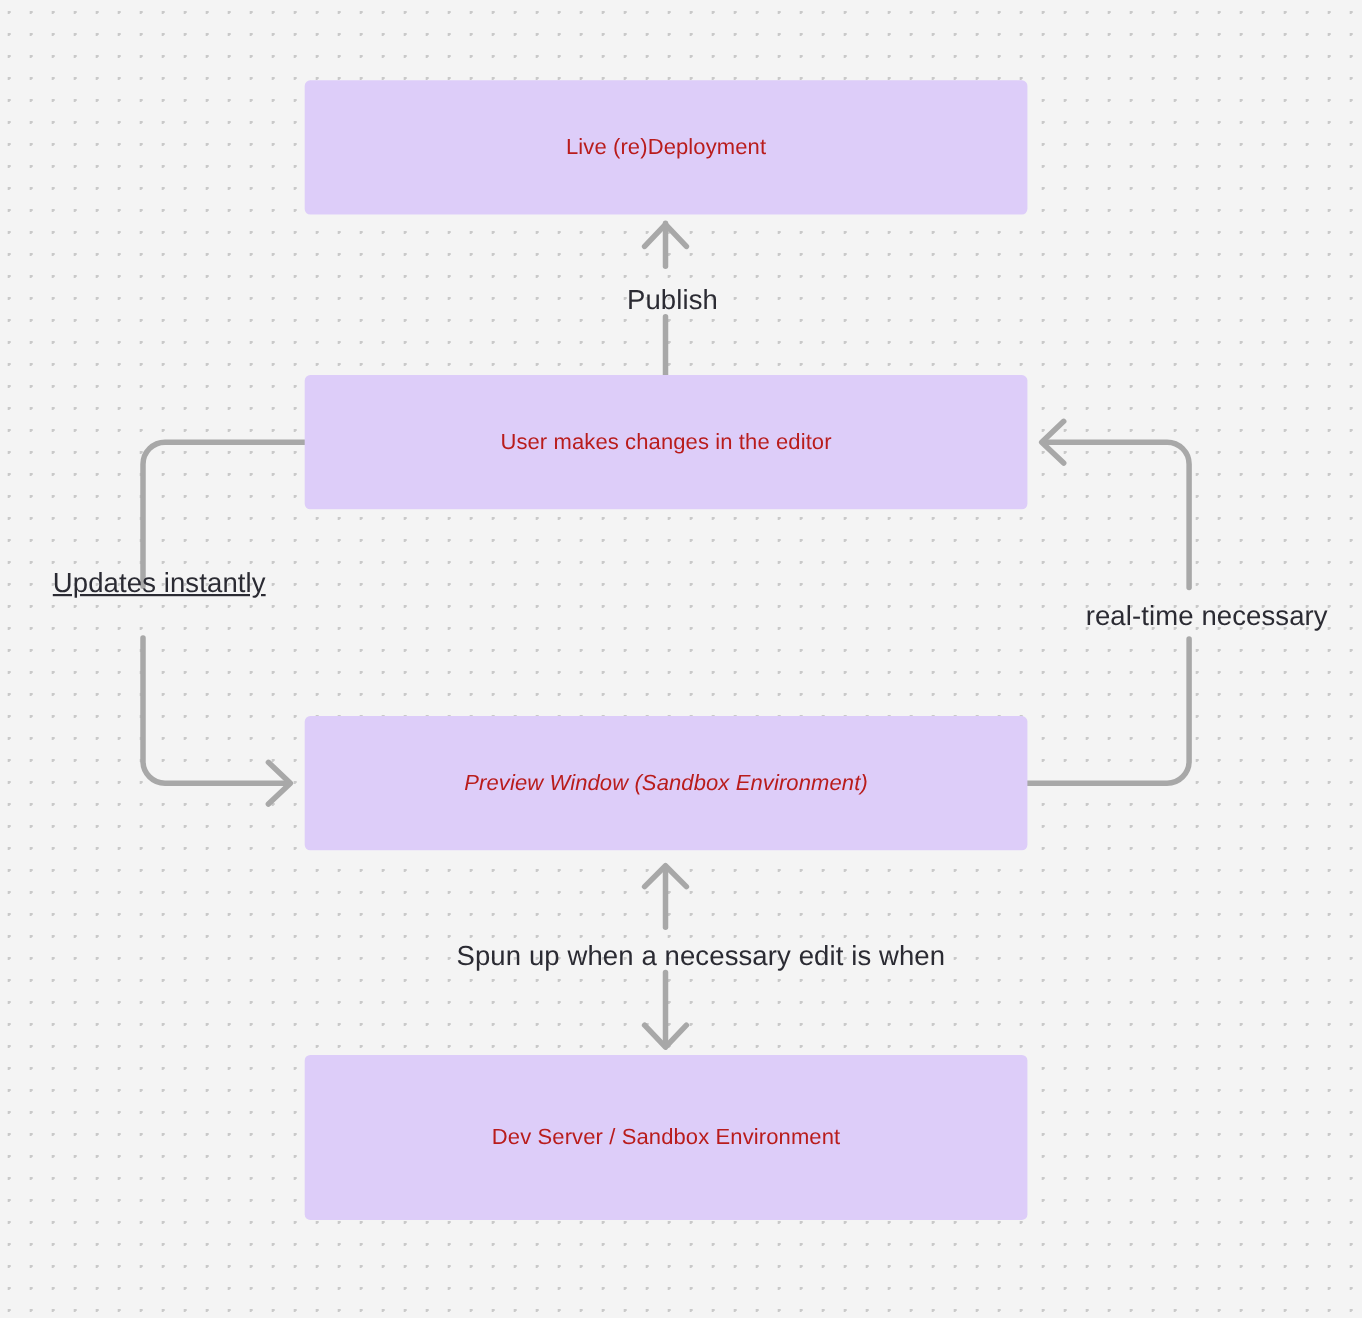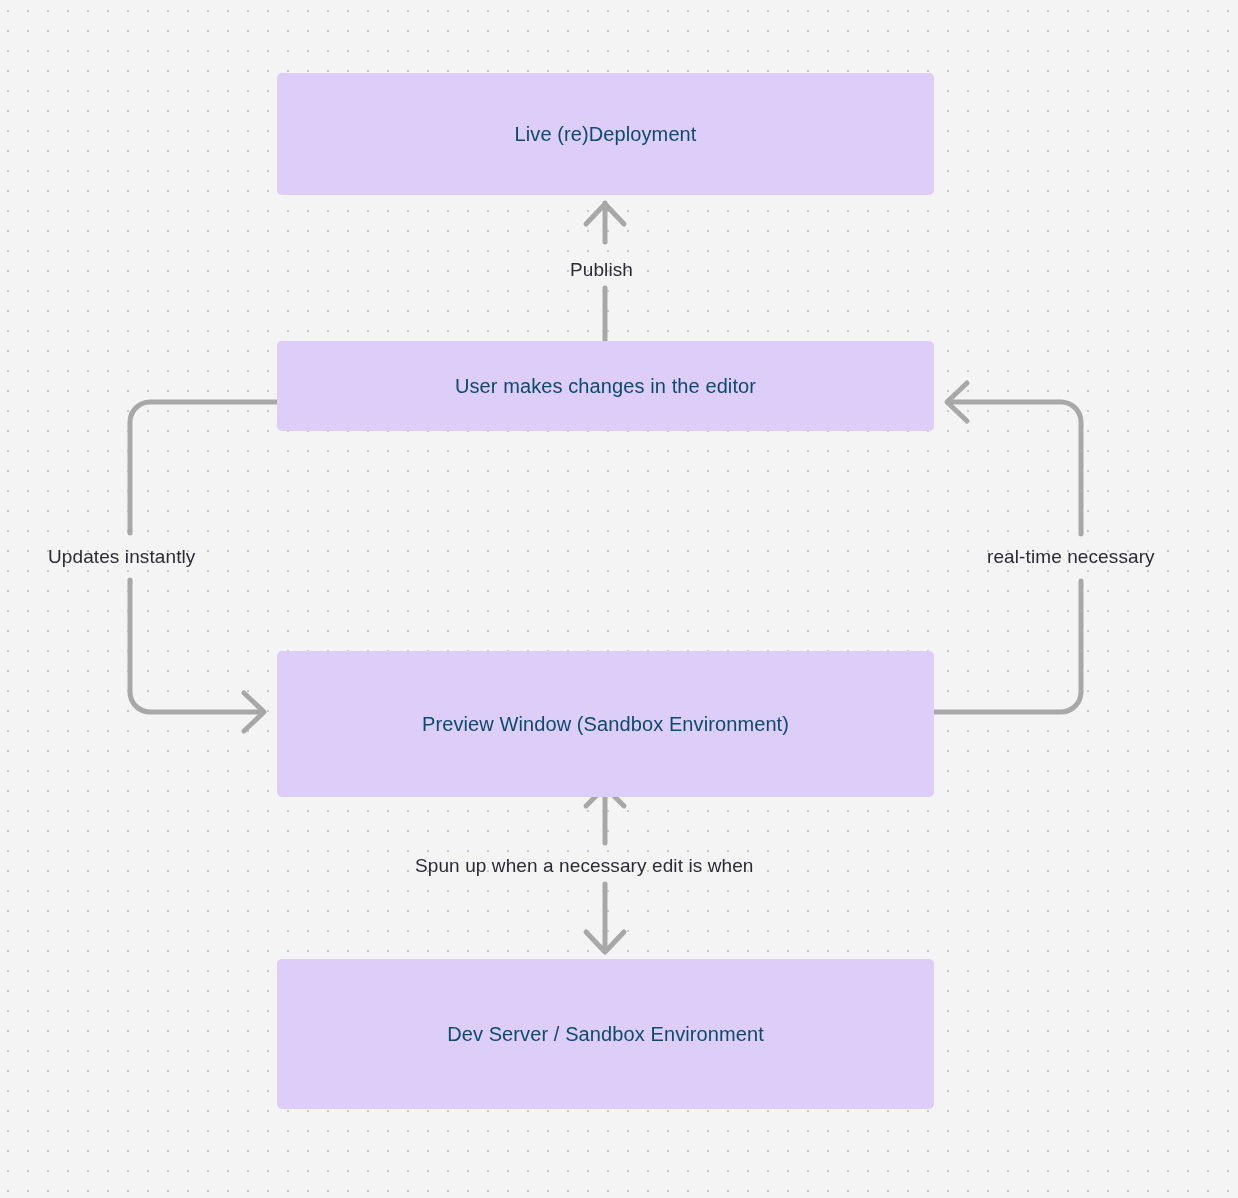--- a/index.html
+++ b/index.html
@@ -39,40 +39,40 @@
     box-sizing: border-box;
     background-color: #ddcdf9;
     border-radius: 5px;
     display: flex;
     align-items: center;
     justify-content: center;
     text-align: center;
   }
   .node-label {
     font-size: 20px;
-    color: #0c4a6e;
+    color: #b91c1c;
     letter-spacing: 0.1px;
     line-height: 1.3;
     padding: 0 16px;
   }
 
   #node-live        { left: 277px; top: 73px;  width: 657px; height: 122px; }
-  #node-user-edit   { left: 277px; top: 341px; width: 657px; height: 90px; }
-  #node-preview     { left: 277px; top: 651px; width: 657px; height: 146px; }
+  #node-user-edit   { left: 277px; top: 341px; width: 657px; height: 122px; }
+  #node-preview     { left: 277px; top: 651px; width: 657px; height: 122px; font-style: italic; }
   #node-dev-server  { left: 277px; top: 959px; width: 657px; height: 150px; }
 
   .edge-label {
     position: absolute;
-    font-size: 19px;
+    font-size: 25px;
     color: #2b2b33;
     white-space: nowrap;
     letter-spacing: 0.1px;
   }
   #label-publish            { left: 570px;  top: 259px; }
-  #label-updates-instantly  { left: 48px;   top: 546px; }
+  #label-updates-instantly  { left: 48px;   top: 516px; text-decoration: underline; }
   #label-realtime-feedback  { left: 987px;  top: 546px; }
   #label-spun-up            { left: 415px;  top: 855px; }
 </style>
 </head>
 <body>
 
 <div id="canvas">
 
   <svg class="edges-layer" viewBox="0 0 1238 1198" width="1238" height="1198" xmlns="http://www.w3.org/2000/svg">
     <g fill="none" stroke="#a8a8a8" stroke-width="5" stroke-linecap="round" stroke-linejoin="round">

